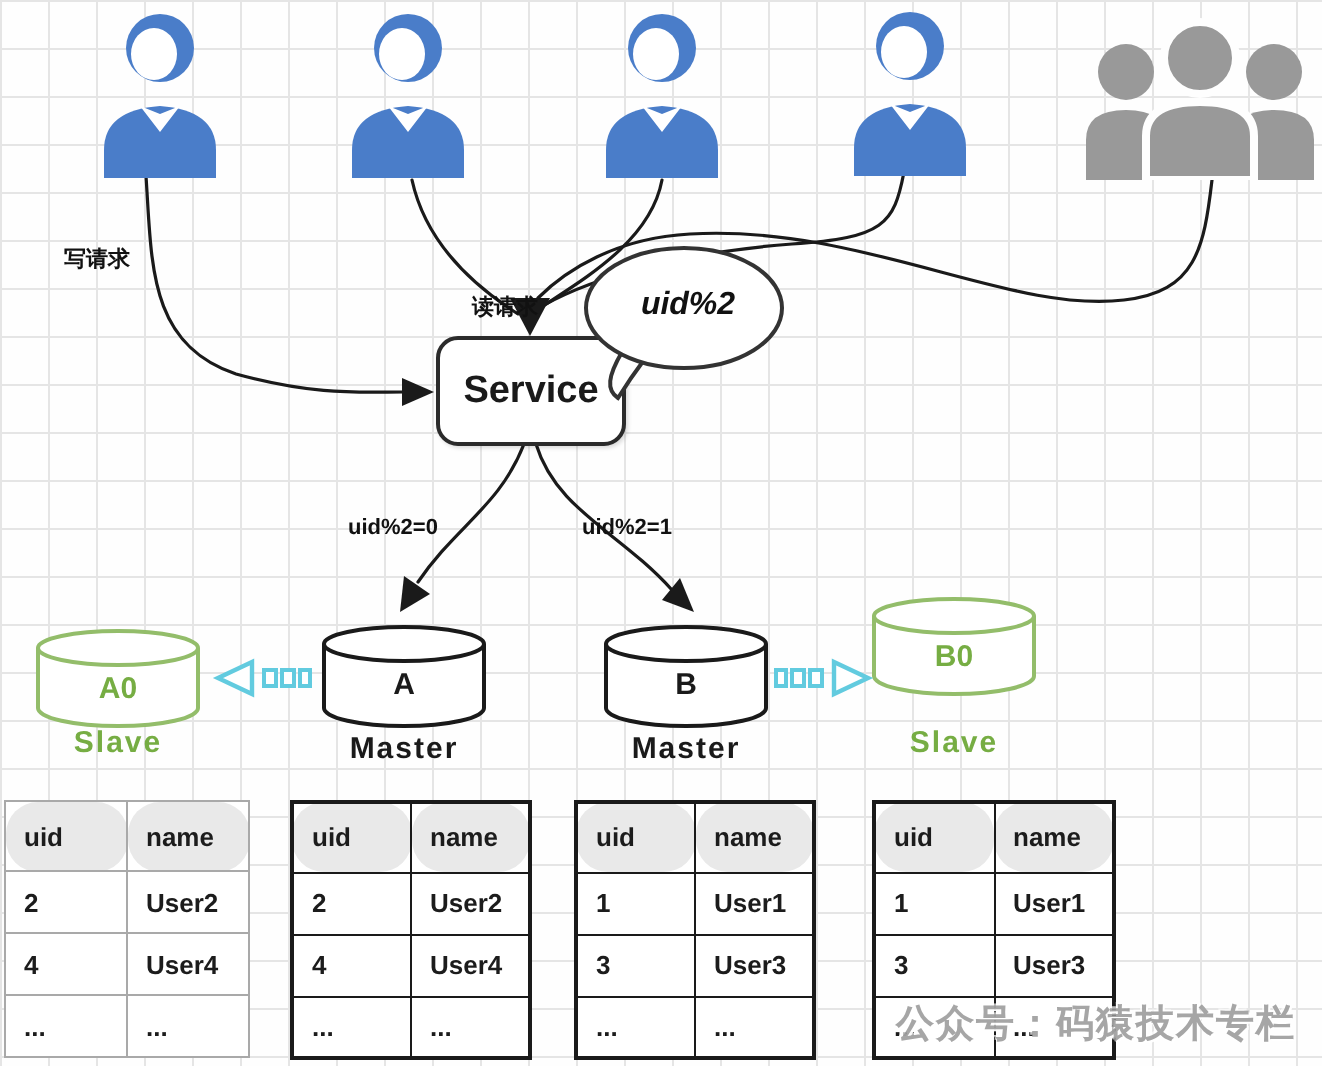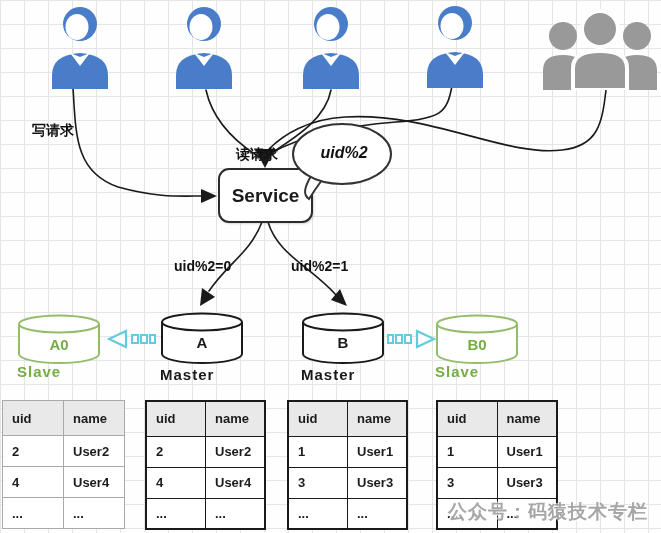--- a/index.html
+++ b/index.html
@@ -39,49 +39,49 @@
 
   
   .bubble-svg { z-index: 3; left: 290px; top: 122px; }
   .bubble-text {
     z-index: 4; left: 308px; top: 144px; width: 72px;
     text-align: center; font-weight: bold; font-size: 16px; color: #111; font-style: italic;
   }
 
   
   .flow-label {
-    z-index: 4; font-weight: bold; font-size: 14px; color: #111;
+    z-index: 4; font-weight: bold; font-size: 11px; color: #111;
     white-space: nowrap;
   }
 
   
   .db-block { z-index: 2; width: 84px; }
   .db-name {
     position: absolute; left: 0; top: 22px; width: 100%;
     text-align: center; font-weight: bold; font-size: 15px; color: #1a1a1a;
   }
   .db-role {
-    z-index: 2; width: 84px; text-align: left;
+    z-index: 2; width: 84px; text-align: center;
     font-weight: bold; font-size: 15px; color: #1a1a1a;
     letter-spacing: 1px;
   }
   .green .db-name, .db-role.green-text { color: #76ad43; }
 
   
   .rep-arrow { z-index: 2; }
 
   
   .shard-table {
     z-index: 2; top: 400px;
     border-collapse: collapse; table-layout: fixed;
     font-size: 13px; color: #1c1c1c; background: #fff;
   }
   .shard-table th, .shard-table td {
     text-align: left; padding-left: 9px; font-weight: bold;
-    overflow: hidden; white-space: nowrap;
+    overflow: hidden; white-space: nowrap; border-radius: 16px;
   }
   .shard-table th { height: 35px; background: #e9e9e9; }
   .shard-table td { height: 31px; background: #fff; }
   .shard-table.light, .shard-table.light th, .shard-table.light td { border: 1px solid #a9a9a9; }
   .shard-table.dark th, .shard-table.dark td { border: 1px solid #1a1a1a; }
   .shard-table.dark { border: 2px solid #1a1a1a; }
 
   
   .watermark {
     z-index: 5; left: 448px; top: 499px;
@@ -187,21 +187,21 @@
 
   <div class="abs db-block" style="left:301px; top:312px; height:52px;">
     <svg width="84" height="52" viewBox="0 0 84 52">
       <path d="M2,10 L2,42 A40,9 0 0 0 82,42 L82,10" fill="#fff" stroke="#1a1a1a" stroke-width="2"></path>
       <ellipse cx="42" cy="10" rx="40" ry="8.5" fill="#fff" stroke="#1a1a1a" stroke-width="2"></ellipse>
     </svg>
     <div class="db-name">B</div>
   </div>
   <div class="abs db-role" style="left:301px; top:366px;">Master</div>
 
-  <div class="abs db-block green" style="left:435px; top:314px; height:50px;">
+  <div class="abs db-block green" style="left:435px; top:298px; height:50px;">
     <svg width="84" height="50" viewBox="0 0 84 50">
       <path d="M2,10 L2,40 A40,9 0 0 0 82,40 L82,10" fill="#fff" stroke="#93bd6a" stroke-width="2"></path>
       <ellipse cx="42" cy="10" rx="40" ry="8.5" fill="#fff" stroke="#93bd6a" stroke-width="2"></ellipse>
     </svg>
     <div class="db-name">B0</div>
   </div>
   <div class="abs db-role green-text" style="left:435px; top:363px;">Slave</div>
 
   <svg class="abs rep-arrow" style="left:106px; top:329px;" width="50" height="20" viewBox="0 0 50 20">
     <polygon points="20,2 3,10 20,18" fill="#fff" stroke="#62cbdf" stroke-width="2.2"></polygon>

